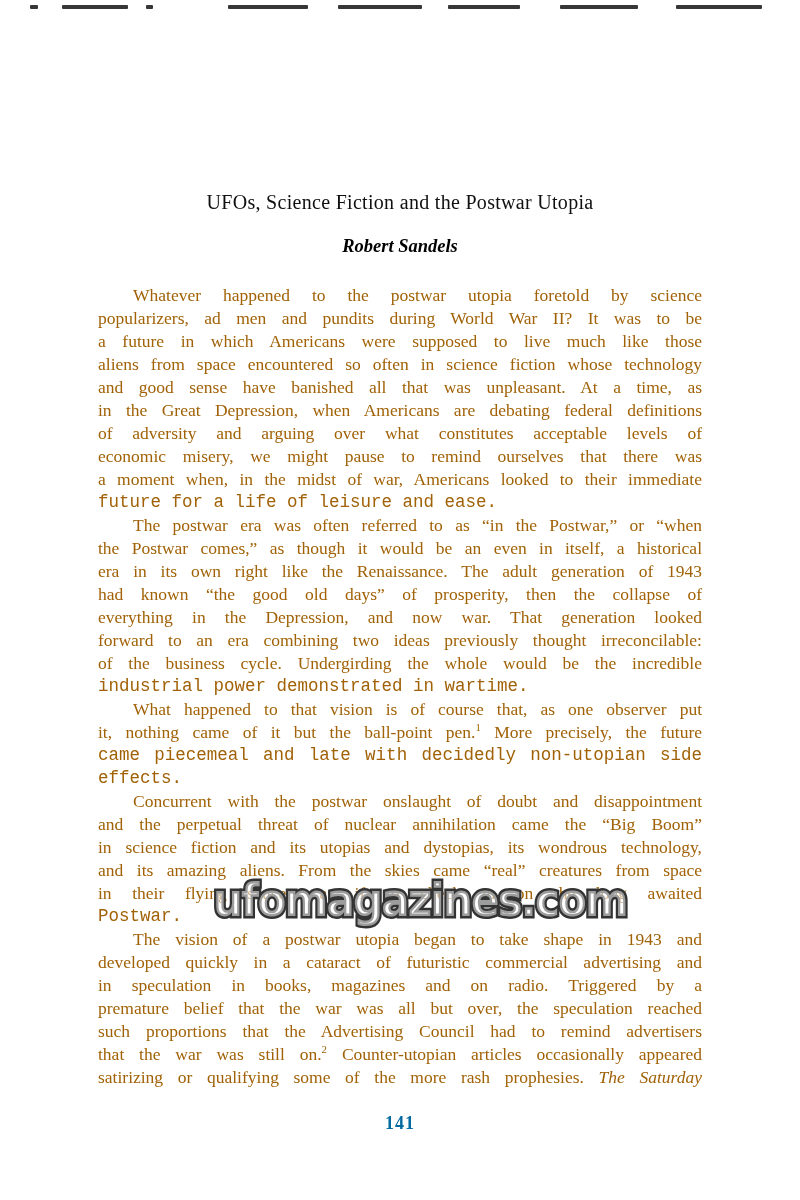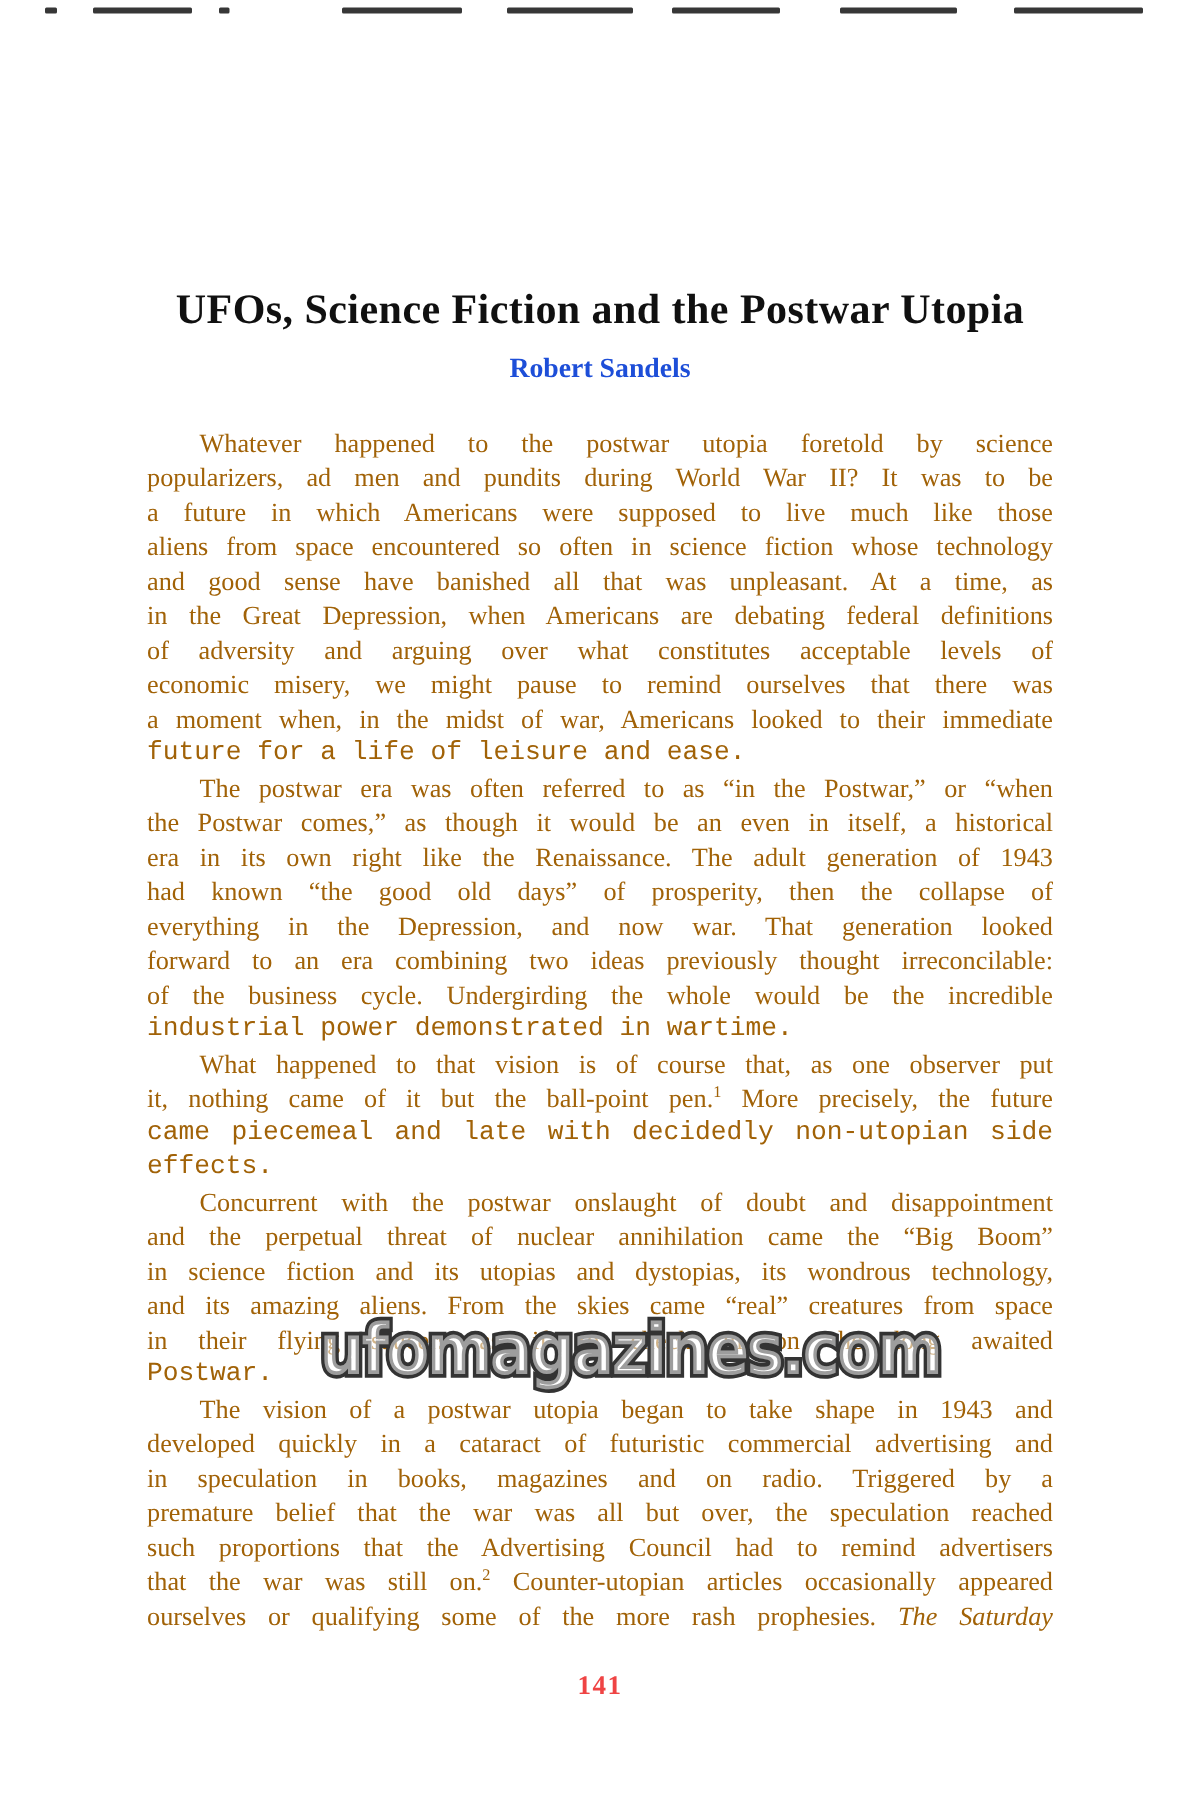--- a/index.html
+++ b/index.html
@@ -9,46 +9,46 @@
     background:#ffffff;
     font-family:"Liberation Serif", serif;
     color:#1a1a1a;
     overflow:hidden;
   }
   .artifact{
     position:absolute;top:5px;height:4px;background:#262626;border-radius:1px;opacity:.92;
   }
   .title{
     position:absolute;left:0;right:0;top:191px;
-    text-align:center;font-size:28px;font-weight:bold;color:#101010;letter-spacing:.3px;
+    text-align:center;font-size:20px;font-weight:normal;color:#101010;letter-spacing:.3px;
   }
   .author{
     position:absolute;left:0;right:0;top:236px;
-    text-align:center;font-size:18.5px;font-weight:bold;color:#1d4ed8;
+    text-align:center;font-size:18.5px;font-weight:bold;font-style:italic;color:#000000;
   }
   .body-col{
     position:absolute;left:98px;top:284px;width:604px;
     font-size:17.5px;line-height:23px;color:#a16207;
   }
   .para{margin:0;}
   .line{
     text-align:justify;
     text-align-last:justify;
     white-space:normal;
   }
   .line.last{text-align-last:left;font-family:Liberation Mono, monospace;}
   .line.indent{text-indent:35px;}
   .line sup{font-size:62%;vertical-align:super;line-height:0;}
   .watermark-wrap{
     position:absolute;left:203px;top:871px;width:434px;height:64px;
     pointer-events:none;
   }
   .pageno{
     position:absolute;left:0;right:0;top:1113px;
-    text-align:center;font-size:18px;font-weight:bold;color:#ef4444;letter-spacing:1px;
+    text-align:center;font-size:18px;font-weight:bold;color:#0369a1;letter-spacing:1px;
   }
 </style>
 </head>
 <body>
 
 <div class="page">
 
   <div class="artifact" style="left:30px;width:8px;"></div>
   <div class="artifact" style="left:62px;width:66px;"></div>
   <div class="artifact" style="left:146px;width:7px;"></div>
@@ -97,21 +97,21 @@
         <div class="line"><span>in their flying saucers as if to check in on the long awaited</span></div>
         <div class="line last"><span>Postwar.</span></div>
       </div>
       <div class="para">
         <div class="line indent"><span>The vision of a postwar utopia began to take shape in 1943 and</span></div>
         <div class="line"><span>developed quickly in a cataract of futuristic commercial advertising and</span></div>
         <div class="line"><span>in speculation in books, magazines and on radio. Triggered by a</span></div>
         <div class="line"><span>premature belief that the war was all but over, the speculation reached</span></div>
         <div class="line"><span>such proportions that the Advertising Council had to remind advertisers</span></div>
         <div class="line"><span>that the war was still on.</span><sup>2</sup><span> Counter-utopian articles occasionally appeared</span></div>
-        <div class="line"><span>ourselves or qualifying some of the more rash prophesies. </span><i>The Saturday</i></div>
+        <div class="line"><span>satirizing or qualifying some of the more rash prophesies. </span><i>The Saturday</i></div>
       </div>
     </div>
 
   <div class="watermark-wrap">
     <svg width="434" height="64" viewBox="0 0 434 64">
       <text x="217" y="45" text-anchor="middle" font-family="'DejaVu Sans', sans-serif" font-weight="bold" font-size="47" letter-spacing="-2" textLength="414" lengthAdjust="spacingAndGlyphs" fill="rgba(255,255,255,0.52)" stroke="#333333" stroke-width="5" paint-order="stroke">ufomagazines.com</text>
     </svg>
   </div>
 
   <div class="pageno">141</div>

